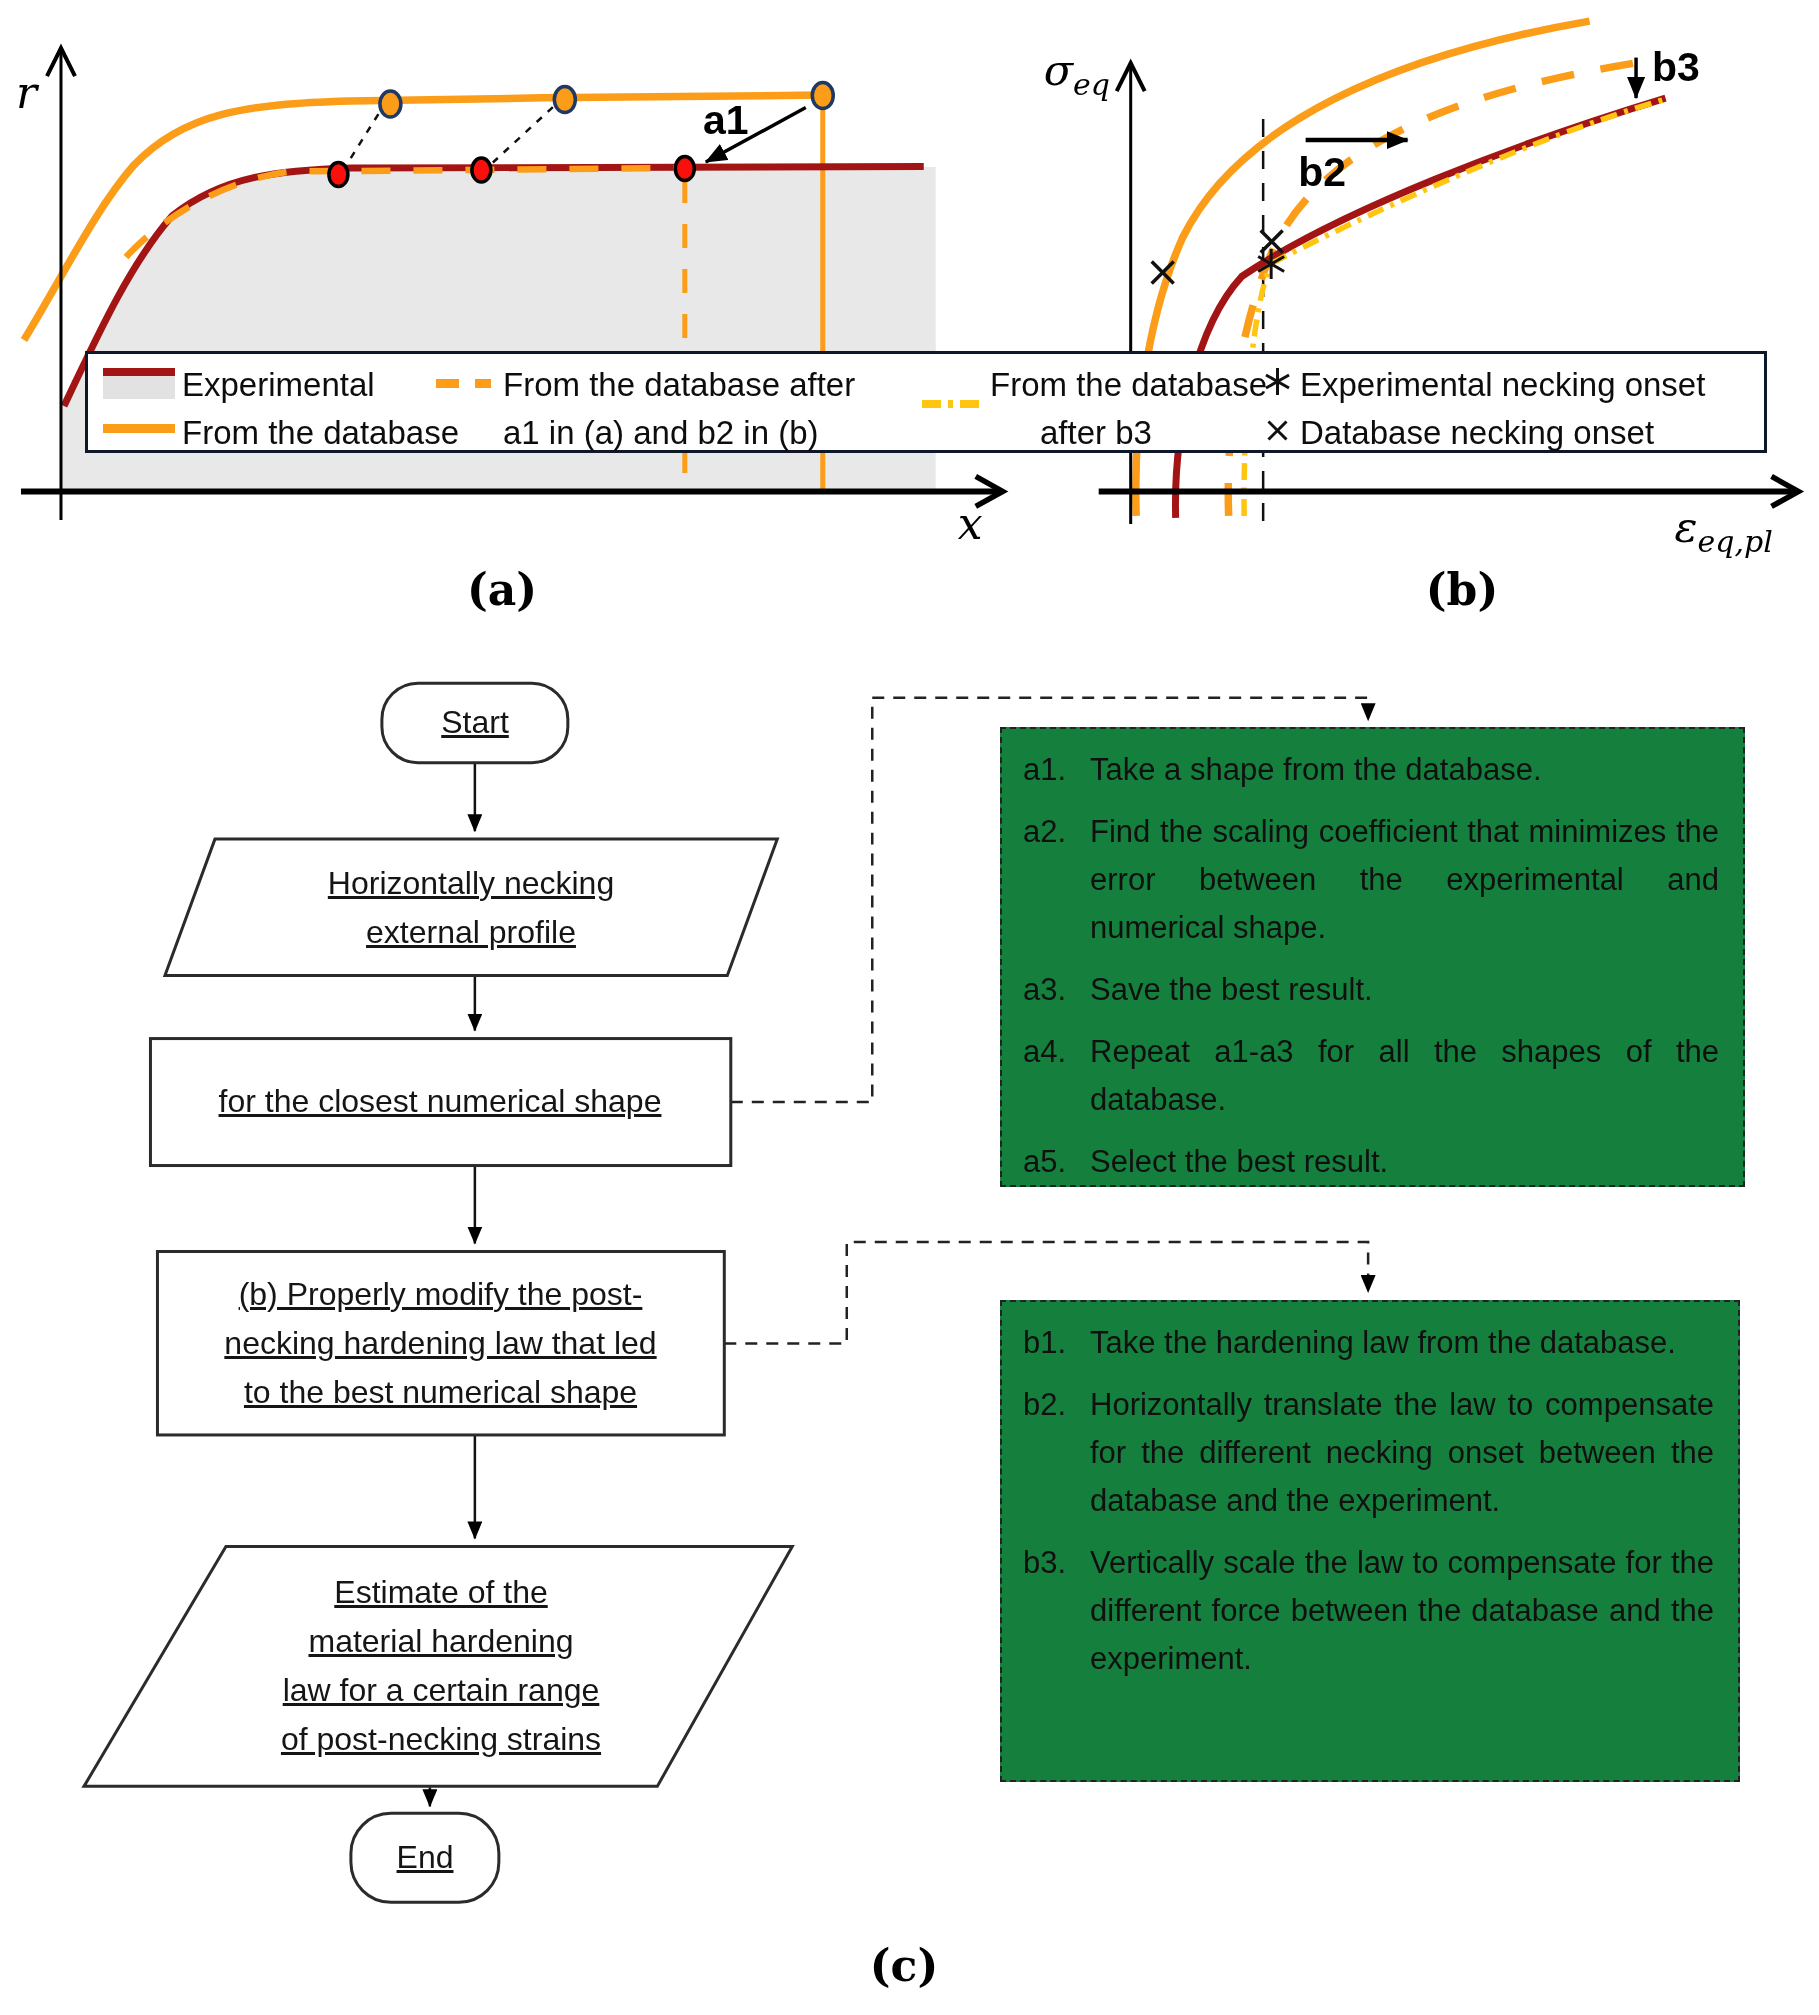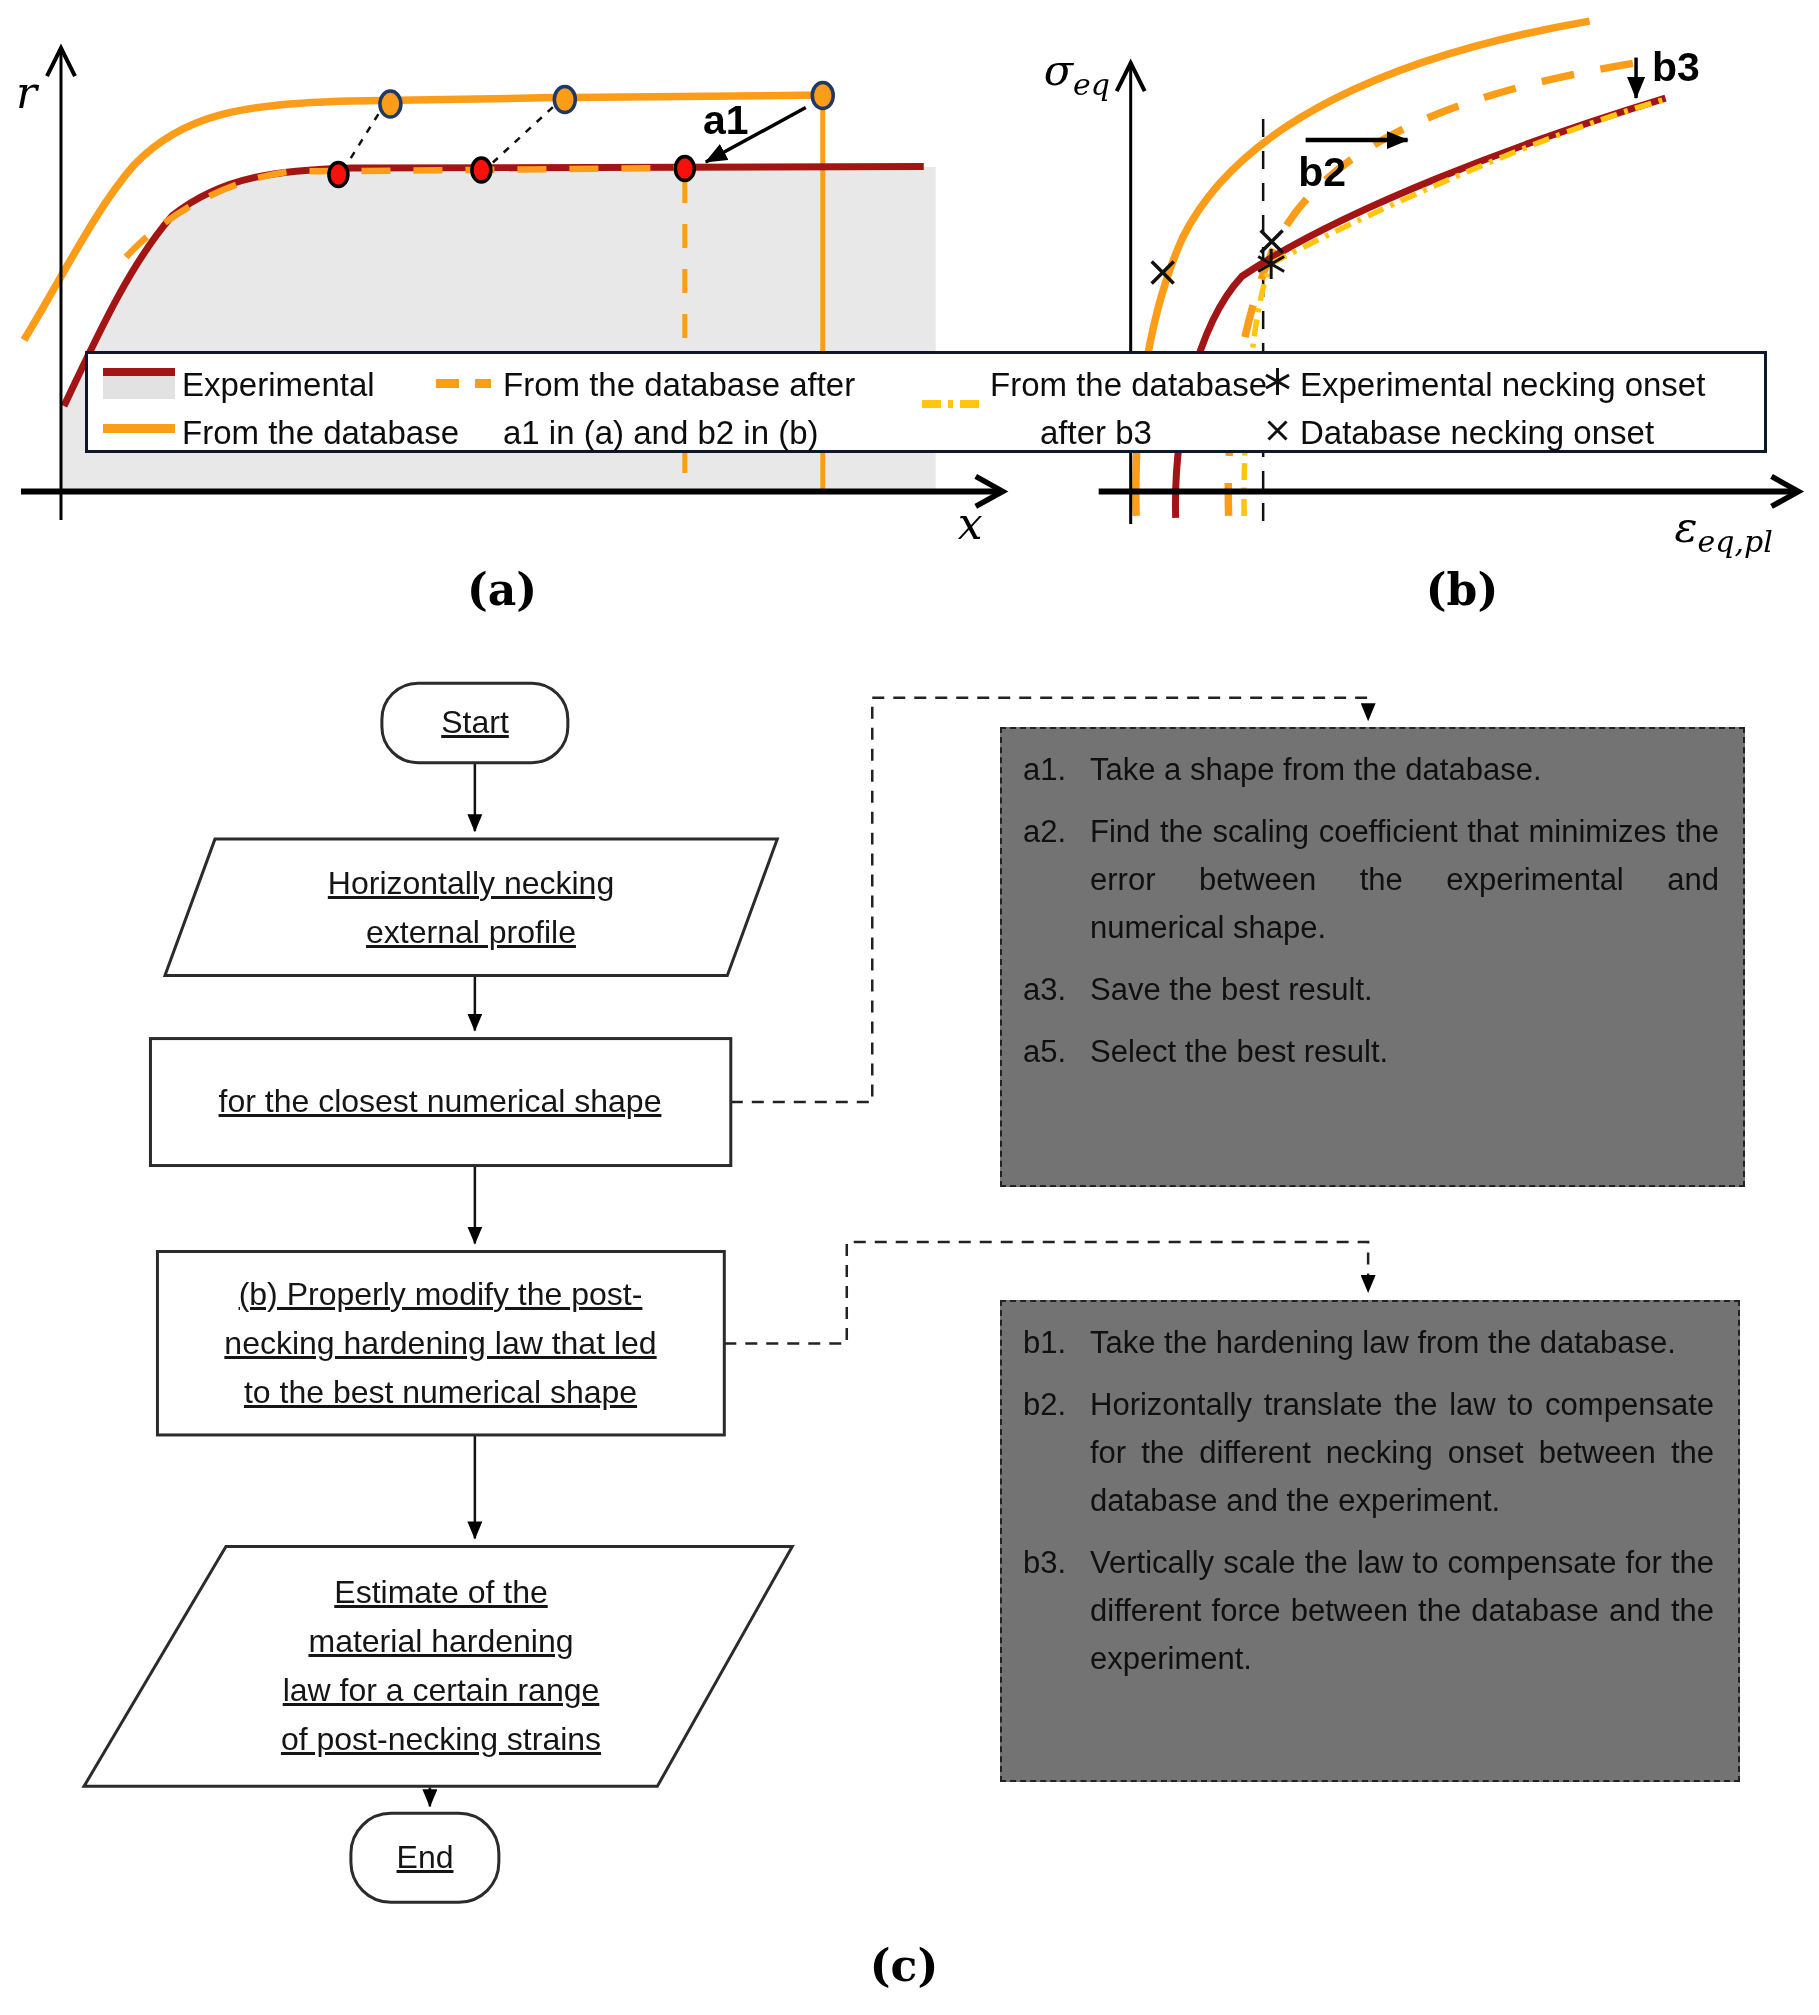--- a/index.html
+++ b/index.html
@@ -18,21 +18,21 @@
   .sw-db{width:72px;height:8.5px;background:#fb9d18;}
   .sw-dash{width:55px;height:8.5px;
      background:repeating-linear-gradient(90deg,#fb9d18 0 23px,rgba(0,0,0,0) 23px 39px);}
   .sw-dashdot{width:59px;height:7.5px;
      background:repeating-linear-gradient(90deg,#ffc510 0 19px,rgba(0,0,0,0) 19px 26px,#ffc510 26px 31px,rgba(0,0,0,0) 31px 38px);}
   
   .node-text{position:absolute;display:flex;flex-direction:column;justify-content:center;
              align-items:center;text-align:center;font-size:32px;line-height:49px;color:#151515;text-decoration:underline;}
   
   .notebox{position:absolute;border:2.5px dashed #222;box-sizing:border-box;
-           padding:17px 24px 4px 21px;font-size:31px;line-height:48px;color:#101010;background:#737373;}
+           padding:17px 24px 4px 21px;font-size:31px;line-height:48px;color:#101010;background:#15803d;}
   .note-item{display:flex;margin-bottom:14px;}
   .note-id{flex:none;width:67px;}
   .note-body{flex:1;text-align:justify;}
 </style>
 </head>
 <body>
 
 <div id="canvas">
 
   <svg class="abs" style="left:0;top:0" width="1819" height="630" viewBox="0 0 3639 1260">
@@ -217,20 +217,24 @@
     </div>
     <div class="note-item">
       <span class="note-id">a2.</span>
       <span class="note-body">Find the scaling coefficient that minimizes the error between the experimental and numerical shape.</span>
     </div>
     <div class="note-item">
       <span class="note-id">a3.</span>
       <span class="note-body">Save the best result.</span>
     </div>
     <div class="note-item">
+      <span class="note-id">a4.</span>
+      <span class="note-body">Repeat a1-a3 for all the shapes of the database.</span>
+    </div>
+    <div class="note-item">
       <span class="note-id">a5.</span>
       <span class="note-body">Select the best result.</span>
     </div>
   </div>
 
   <div class="notebox" style="left:1000px;top:1300px;width:740px;height:482px">
     <div class="note-item">
       <span class="note-id">b1.</span>
       <span class="note-body">Take the hardening law from the database.</span>
     </div>

